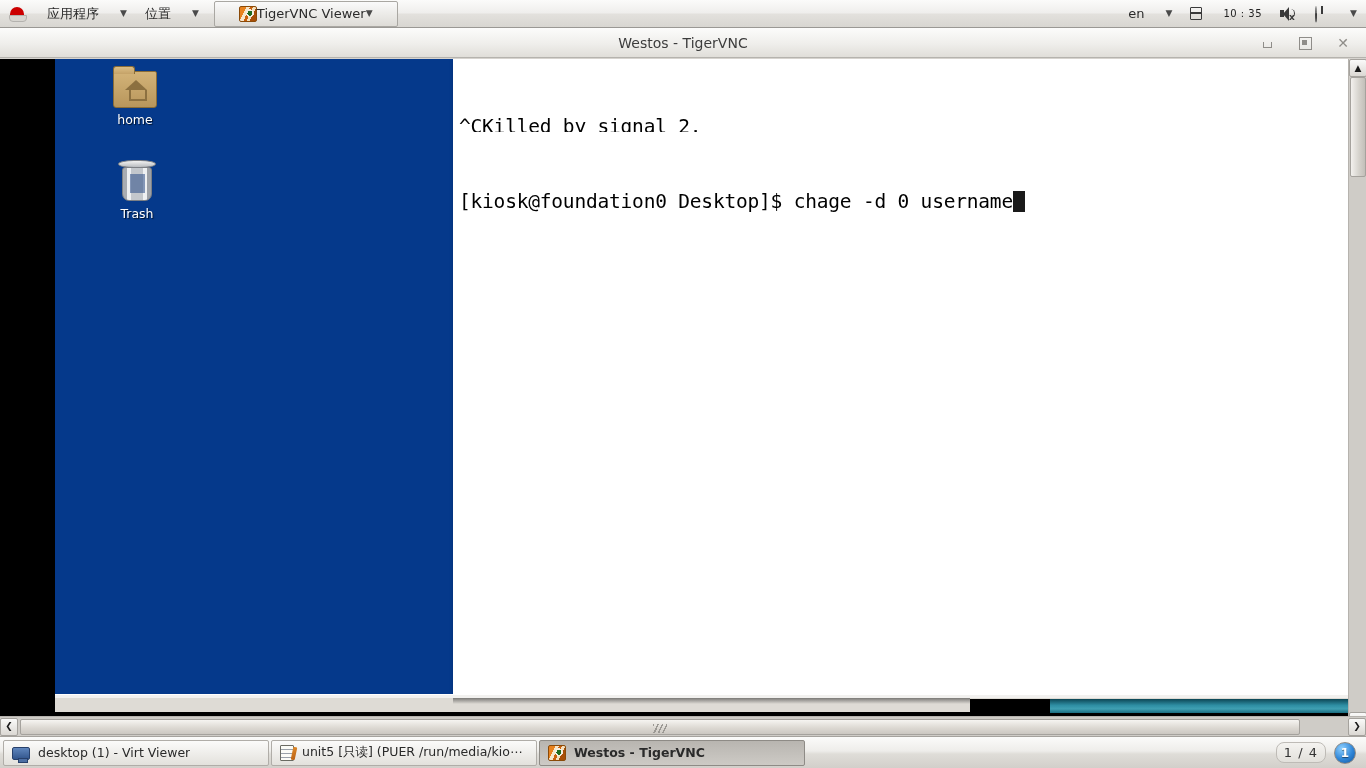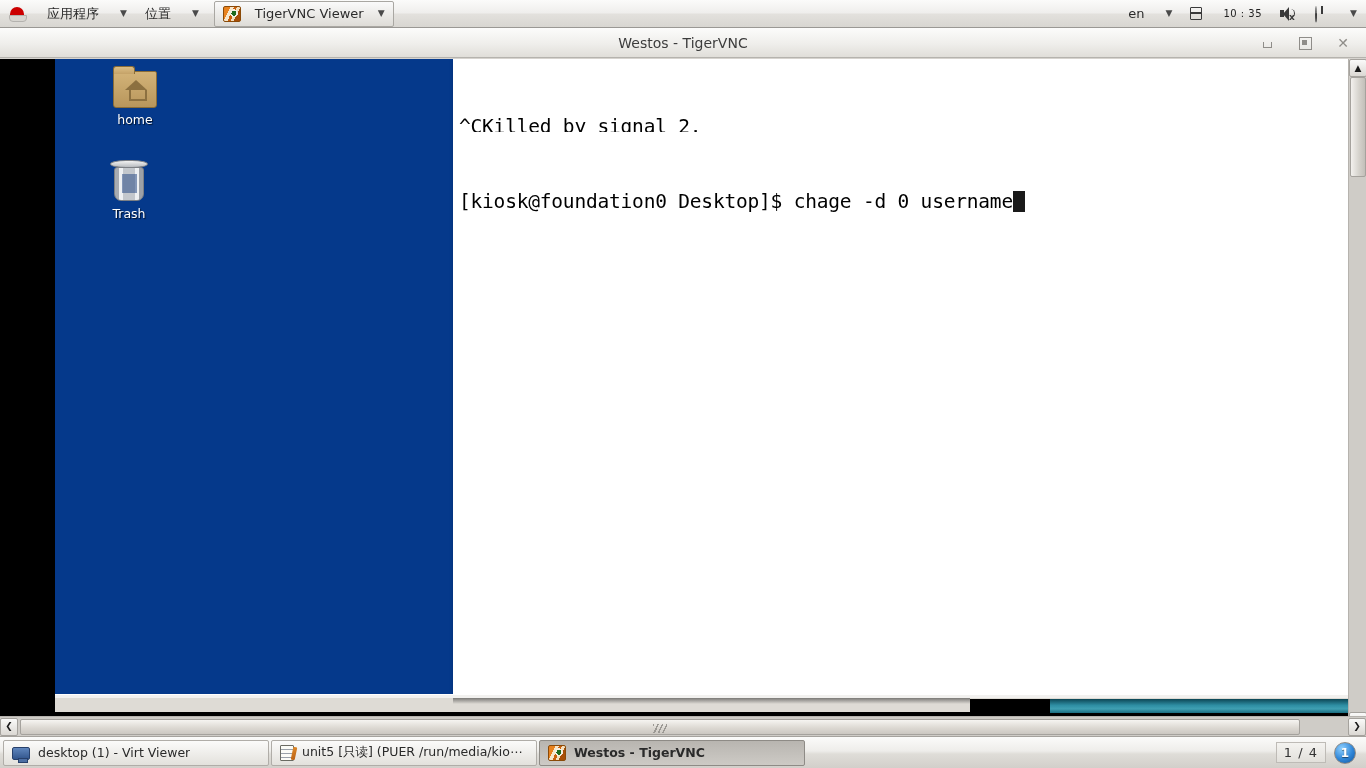--- a/index.html
+++ b/index.html
@@ -38,21 +38,21 @@
   #rh-logo::after {
     content: ""; position: absolute; left: 0px; top: 9px;
     width: 16px; height: 5px;
     background: #d8d6d1; border: 1px solid #b4b2ae;
     border-radius: 0 0 4px 4px;
   }
   .win-btn-panel {
     background: linear-gradient(to bottom,#fafafa,#dedcd7);
     border: 1px solid #a9a7a2; border-radius: 2px;
     margin: 0 2px 0 6px; height: 26px;
-    display:flex; align-items:center; gap:14px; padding: 0 8px;
+    display:flex; align-items:center; gap:0; padding: 0 24px;
   }
   #tiger-icon {
     width: 18px; height: 16px; border-radius: 2px;
     background: radial-gradient(circle at 62% 45%, #1f6b1f 0 2.5px, #f4f0e4 2.5px 4px, transparent 4px),
                 linear-gradient(115deg,#e8821e 0 28%, #f6e7cd 28% 44%, #c9600c 44% 58%, #f3e0bf 58% 72%, #a84f08 72% 100%);
     border: 1px solid #8a4a08;
   }
   #panel-right { margin-left: auto; display: flex; align-items: center; }
   #cal-icon {
     width: 12px; height: 13px; border: 1.6px solid #3a3a3a;
@@ -327,21 +327,21 @@
     content:""; position:absolute; right:-2px; bottom:-2px; width:7px; height:7px;
     border:1.5px solid #a9a7a2; border-radius:50%;
     background: rgba(255,255,255,.6);
   }
   #panel-spacer { flex: 1; }
   #workspace-switcher {
     display:flex; align-items:center; gap:8px; padding-right: 8px;
   }
   #ws-count {
     font-size: 13px; color:#333; padding: 2px 7px;
-    border: 1px solid #bebbb6; border-radius: 0;
+    border: 1px solid #bebbb6; border-radius: 8px;
     background: linear-gradient(to bottom,#f4f3f0,#e2e0db);
     letter-spacing: 1px;
   }
   #ws-indicator {
     width: 22px; height: 22px; border-radius: 50%;
     background: radial-gradient(circle at 35% 28%, #8fd0ff 0%, #2f86d8 55%, #14549b 100%);
     border: 1.5px solid #8e8b86;
     color: #fff; font-size: 12px; font-weight: bold;
     display: flex; align-items: center; justify-content: center;
     text-shadow: 0 1px 1px rgba(0,0,0,.5);
@@ -404,21 +404,21 @@
   <div id="vnc-viewport">
 
     <div id="remote-desktop">
 
       <div class="desk-icon" style="left:42px; top:12px;">
         <span class="glyph ico-home">
             <span class="house"></span>
           </span>
         <span>home</span>
       </div>
-      <div class="desk-icon" style="left:36px; top:101px;">
+      <div class="desk-icon" style="left:44px; top:101px;">
         <span class="glyph ico-trash">
             <span class="lid"></span>
             <span class="can"></span>
           </span>
         <span>Trash</span>
       </div>
 
       <div id="terminal-window">
         <div id="terminal-body">
           <div class="line clipped">^CKilled by signal 2.</div>

